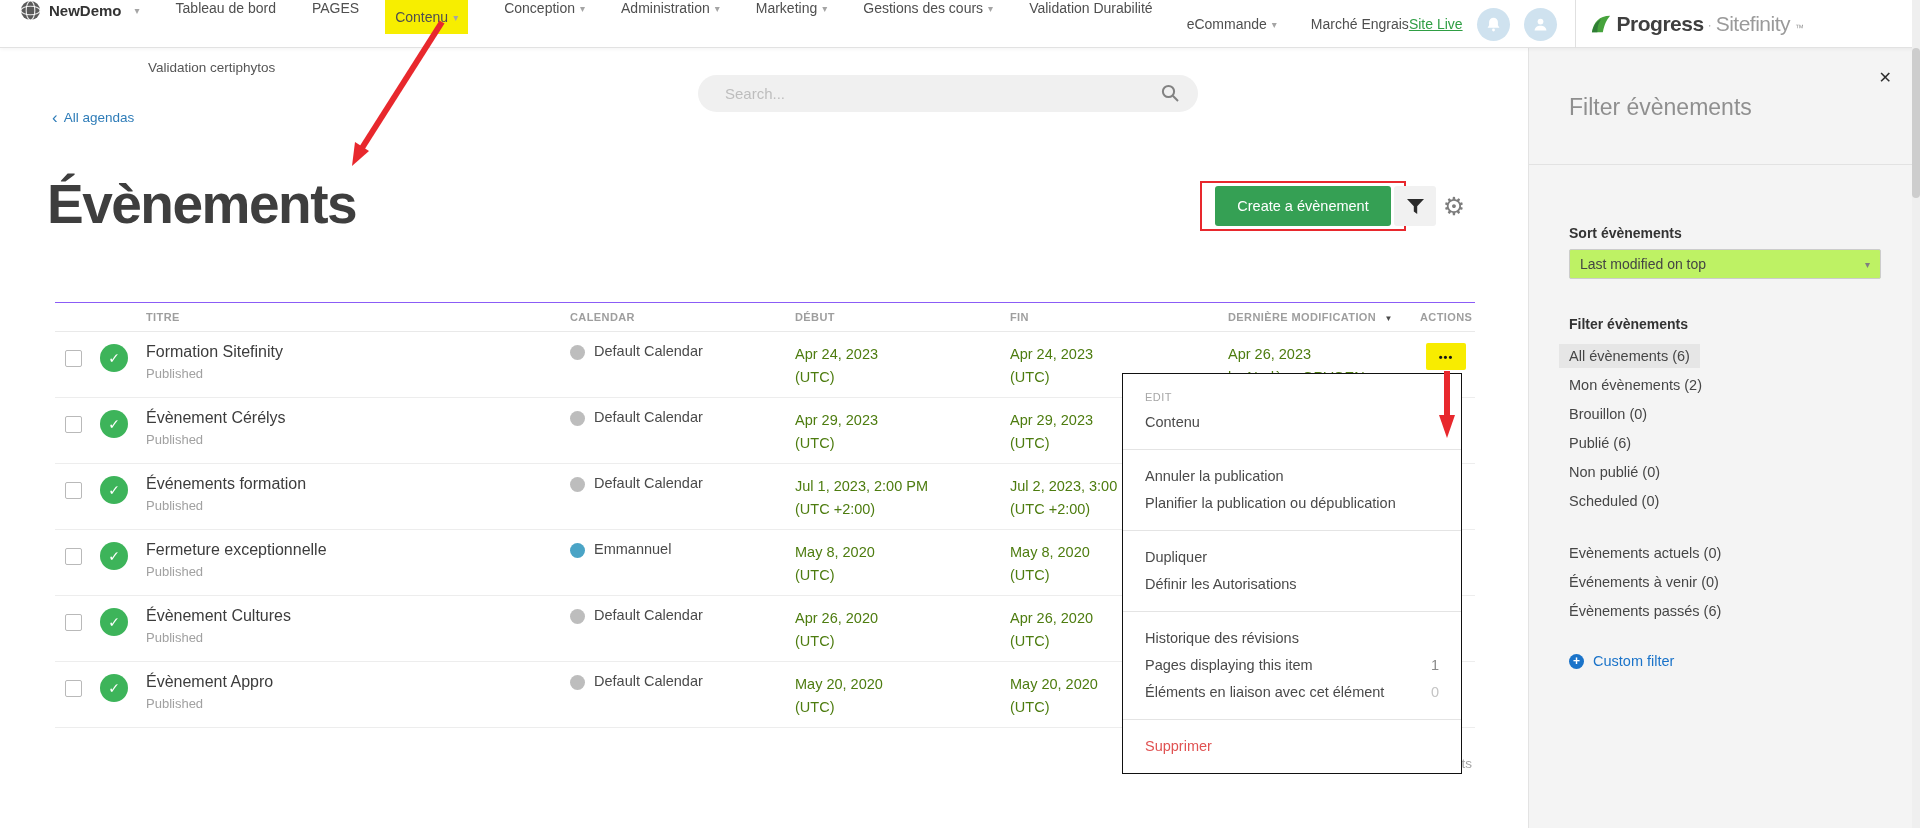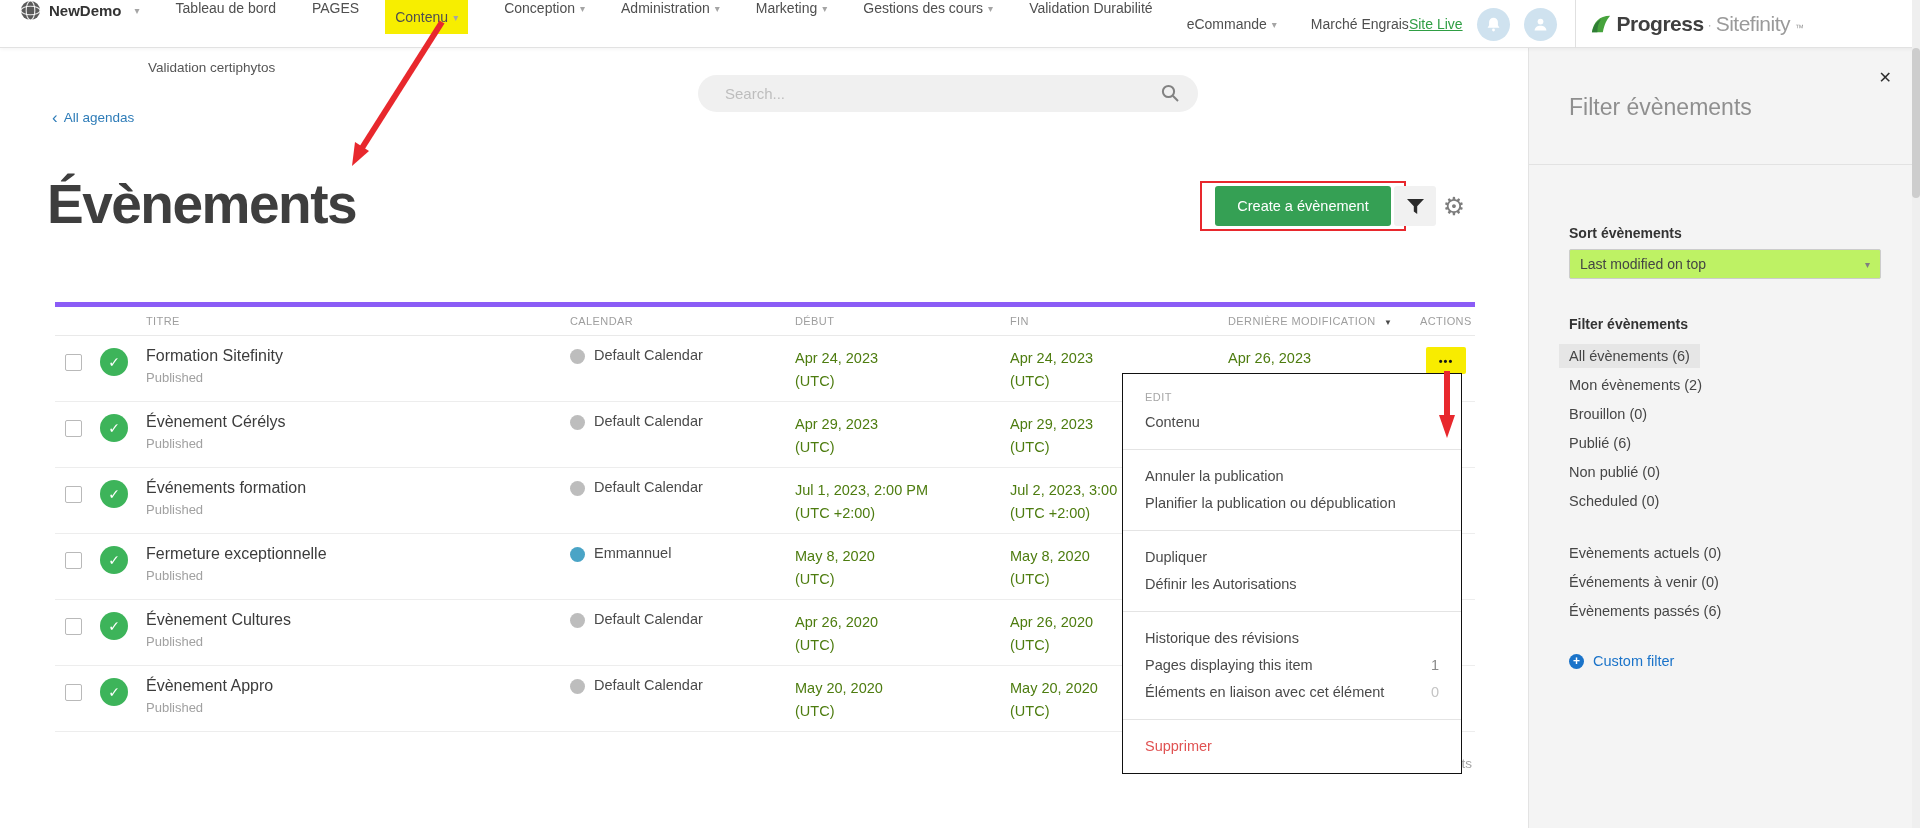--- a/index.html
+++ b/index.html
@@ -50,22 +50,22 @@
               border-radius:3px;font-size:14.5px;font-family:inherit;cursor:pointer;}
   .funnel-btn{position:absolute;left:1394px;top:186px;width:42px;height:40px;background:#f1f1f1;
               border-radius:3px;display:flex;align-items:center;justify-content:center;cursor:pointer;}
   .gear{position:absolute;left:1440px;top:187px;width:28px;height:38px;font-size:25px;
         color:#7d7d7d;display:flex;align-items:center;justify-content:center;cursor:pointer;
         font-family:"DejaVu Sans",sans-serif;}
 
   
   .etable{position:absolute;left:55px;top:302px;width:1420px;}
   .thead,.t-row{display:grid;grid-template-columns:91px 424px 225px 215px 218px 192px 55px;}
-  .thead{height:28px;align-items:center;border-top:5px solid #8b5cf6;border-bottom:1px solid #e9e9e9;
-         font-size:11px;color:#9e9e9e;letter-spacing:.4px;}
+  .thead{height:28px;align-items:center;border-top:1px solid #8b5cf6;border-bottom:1px solid #e9e9e9;
+         font-size:11px;color:#9e9e9e;letter-spacing:.4px;font-weight:bold;}
   .sort-ic{font-size:8px;color:#4a4a4a;margin-left:5px;}
   .t-row{height:66px;border-bottom:1px solid #ededed;box-sizing:border-box;padding-top:11px;}
   .sel-cell{display:flex;align-items:flex-start;padding-left:10px;}
   .checkbox{width:15px;height:15px;border:1px solid #b9b9b9;border-radius:2px;background:#fff;
             margin-top:7px;cursor:pointer;}
   .status-circle{width:28px;height:28px;border-radius:50%;background:#3db45a;color:#fff;
                  font-size:14px;font-weight:bold;display:flex;align-items:center;
                  justify-content:center;margin-left:18px;margin-top:1px;}
   .row-title{font-size:16px;color:#3c3c3c;cursor:pointer;}
   .row-status{font-size:13px;color:#a1a1a1;margin-top:5px;}

